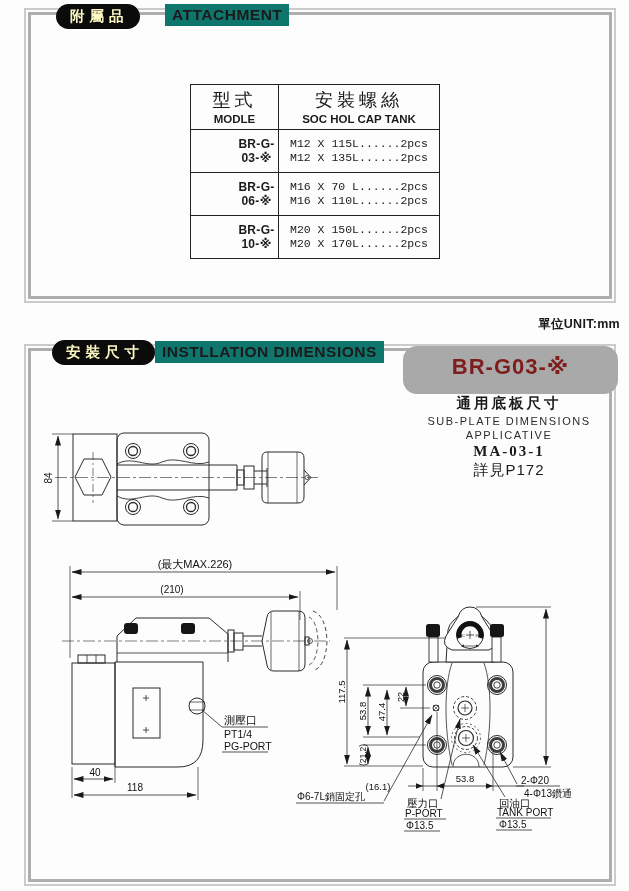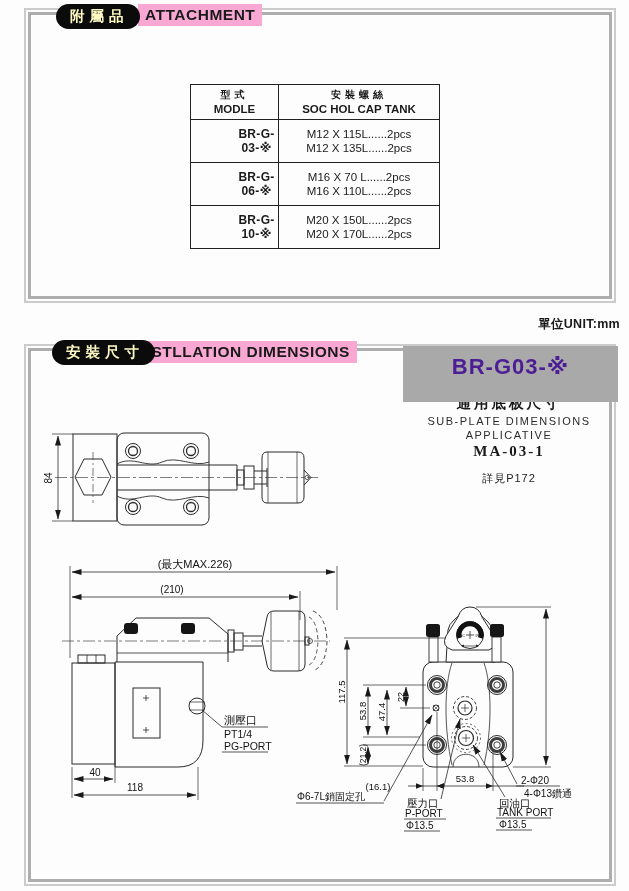--- a/index.html
+++ b/index.html
@@ -6,44 +6,44 @@
   body { background:#e8e8e8; font-family:"Liberation Sans","DejaVu Sans",sans-serif; }
   .page { position:relative; width:629px; height:891px; background:#fdfdfd; overflow:hidden; color:#1a1a1a; }
 
   .frame { position:absolute; border:3px solid #aeaeae; outline:2px solid #cbcbcb; outline-offset:2px; background:transparent; }
   #frame-top { left:28px; top:12px; width:584px; height:287px; }
   #frame-bottom { left:28px; top:348px; width:584px; height:534px; }
 
   .badge { position:absolute; background:#0b0b0b; color:#fef9c3; font-weight:bold; font-size:14.5px;
            letter-spacing:5px; padding:0 11px 0 14px; height:25px; line-height:25px; border-radius:13px; z-index:5; }
   .section-title { position:absolute; font-weight:800; font-size:15.5px; letter-spacing:0.5px;
-           background:#f9a8d4; padding:0 7px; height:22px; line-height:22px; z-index:4; }
+           background:#0f766e; padding:0 7px; height:22px; line-height:22px; z-index:4;margin-left:27px; }
 
   
   .att-table { position:absolute; left:190px; top:84px; width:250px; border-collapse:collapse; table-layout:fixed; }
   .att-table th, .att-table td { border:1.5px solid #222; }
   .att-table th { padding:3px 0 4px; }
-  .att-table .zh { font-size:10px; font-weight:bold; letter-spacing:4px; }
+  .att-table .zh { font-size:18px; font-weight:normal; letter-spacing:4px; }
   .att-table .en { font-size:11.5px; font-weight:bold; letter-spacing:0; margin-top:1px; }
   .col-model { width:88px; }
   .att-table td.model { font-weight:bold; font-size:12px; text-align:center; letter-spacing:0.3px;padding-left:44px; }
-  .att-table td.screws { font-size:11.5px; text-align:center; line-height:14px; padding:7px 0; }
+  .att-table td.screws { font-size:11.5px; text-align:center; line-height:14px; padding:7px 0;font-family:Liberation Mono, monospace; }
 
   .unit-label { position:absolute; left:440px; top:316px; width:180px; text-align:right;
                 font-size:12.5px; font-weight:bold; letter-spacing:0.3px; }
 
-  .model-banner { position:absolute; left:403px; top:346px; width:215px; height:56px; background:#a9a9a9;
-                  color:#4c1d95; font-weight:bold; font-size:22px; letter-spacing:1px;
-                  text-align:center; line-height:42px; z-index:6; }
+  .model-banner { position:absolute; left:403px; top:346px; width:215px; height:48px; background:#a9a9a9;
+                  color:#7f1d1d; font-weight:bold; font-size:22px; letter-spacing:1px;
+                  text-align:center; line-height:42px; z-index:6;border-radius:14px; }
 
   .subplate { position:absolute; left:398px; top:394px; width:222px; text-align:center; z-index:3; }
   .sp-zh   { font-size:14.5px; font-weight:bold; letter-spacing:3px; }
   .sp-en   { font-size:11px; letter-spacing:1.5px; color:#2b2b2b; margin-top:2px; }
   .sp-model{ font-size:15px; font-weight:bold; letter-spacing:2px; margin-top:2px;font-family:Liberation Serif, serif; }
-  .sp-ref  { font-size:11px; letter-spacing:1px; margin-top:11px;text-align:center; }
+  .sp-ref  { font-size:15px; letter-spacing:1px; margin-top:1px;text-align:center; }
 
   .drawings { position:absolute; left:28px; top:412px; width:592px; height:470px; z-index:2; }
   .drawings text { font-family:"Liberation Sans","DejaVu Sans",sans-serif; fill:#111; stroke:none; }
 </style>
 </head>
 <body>
 
 <div class="page">
 
   <div class="frame" id="frame-top"></div>

